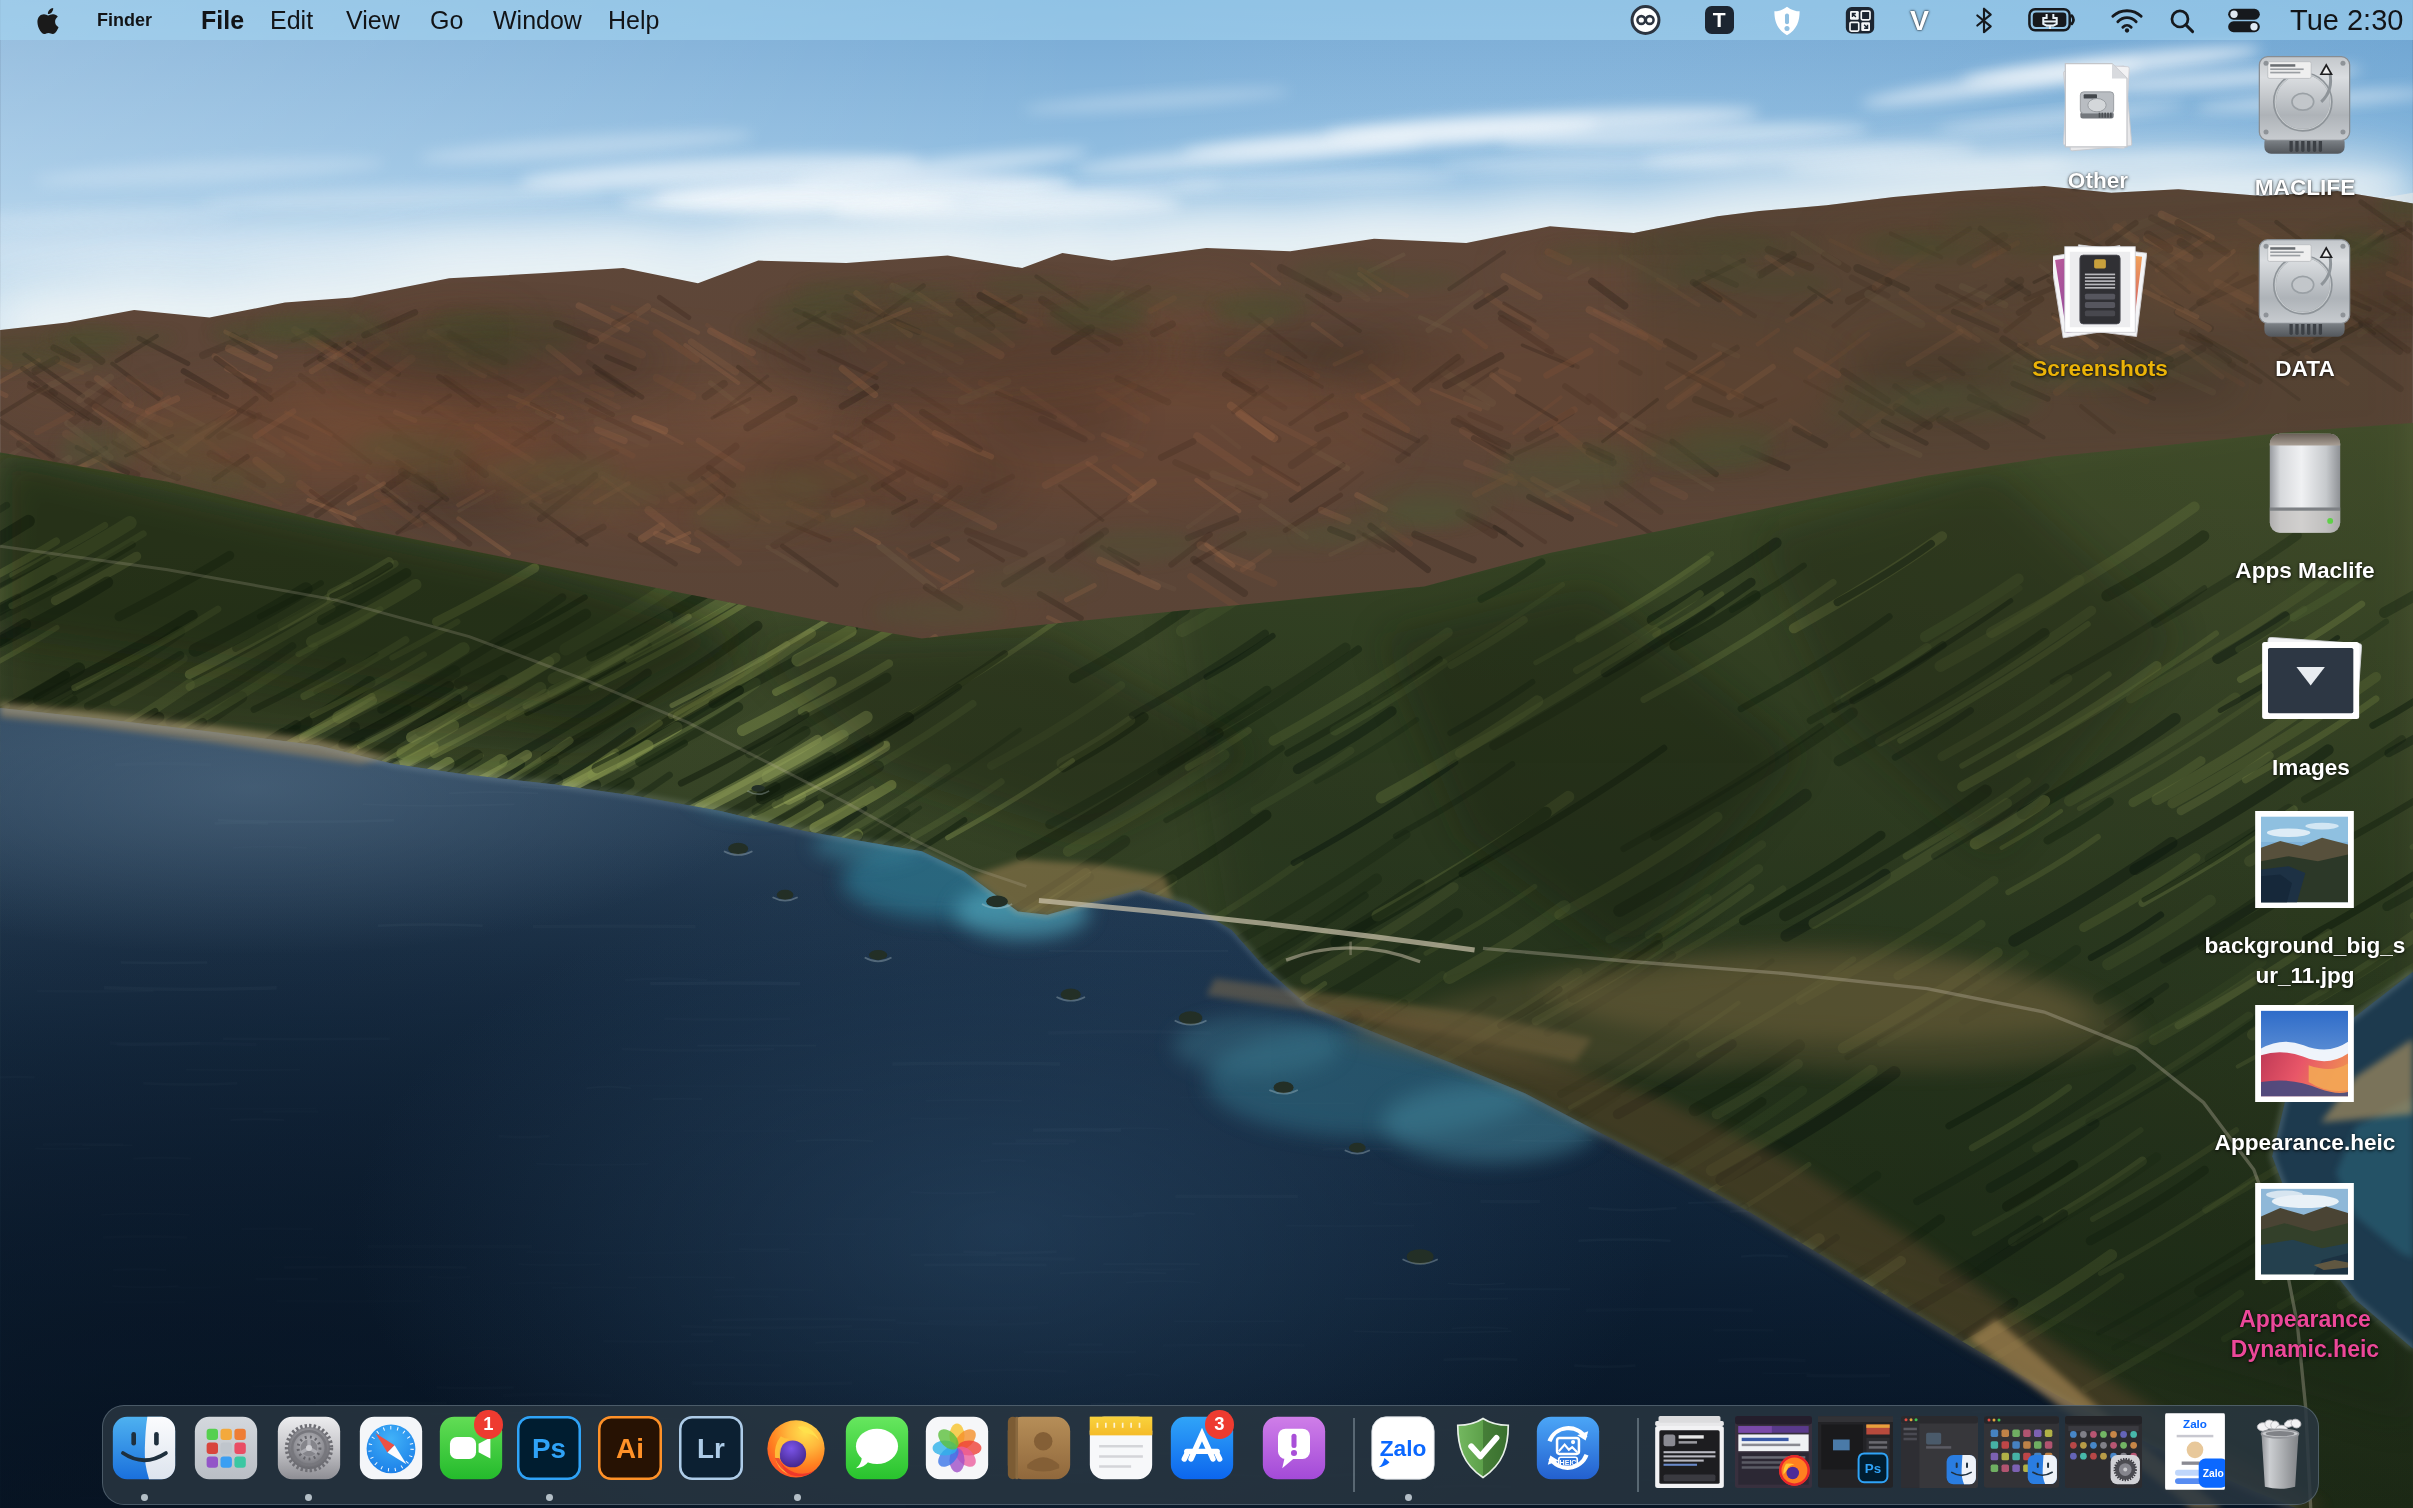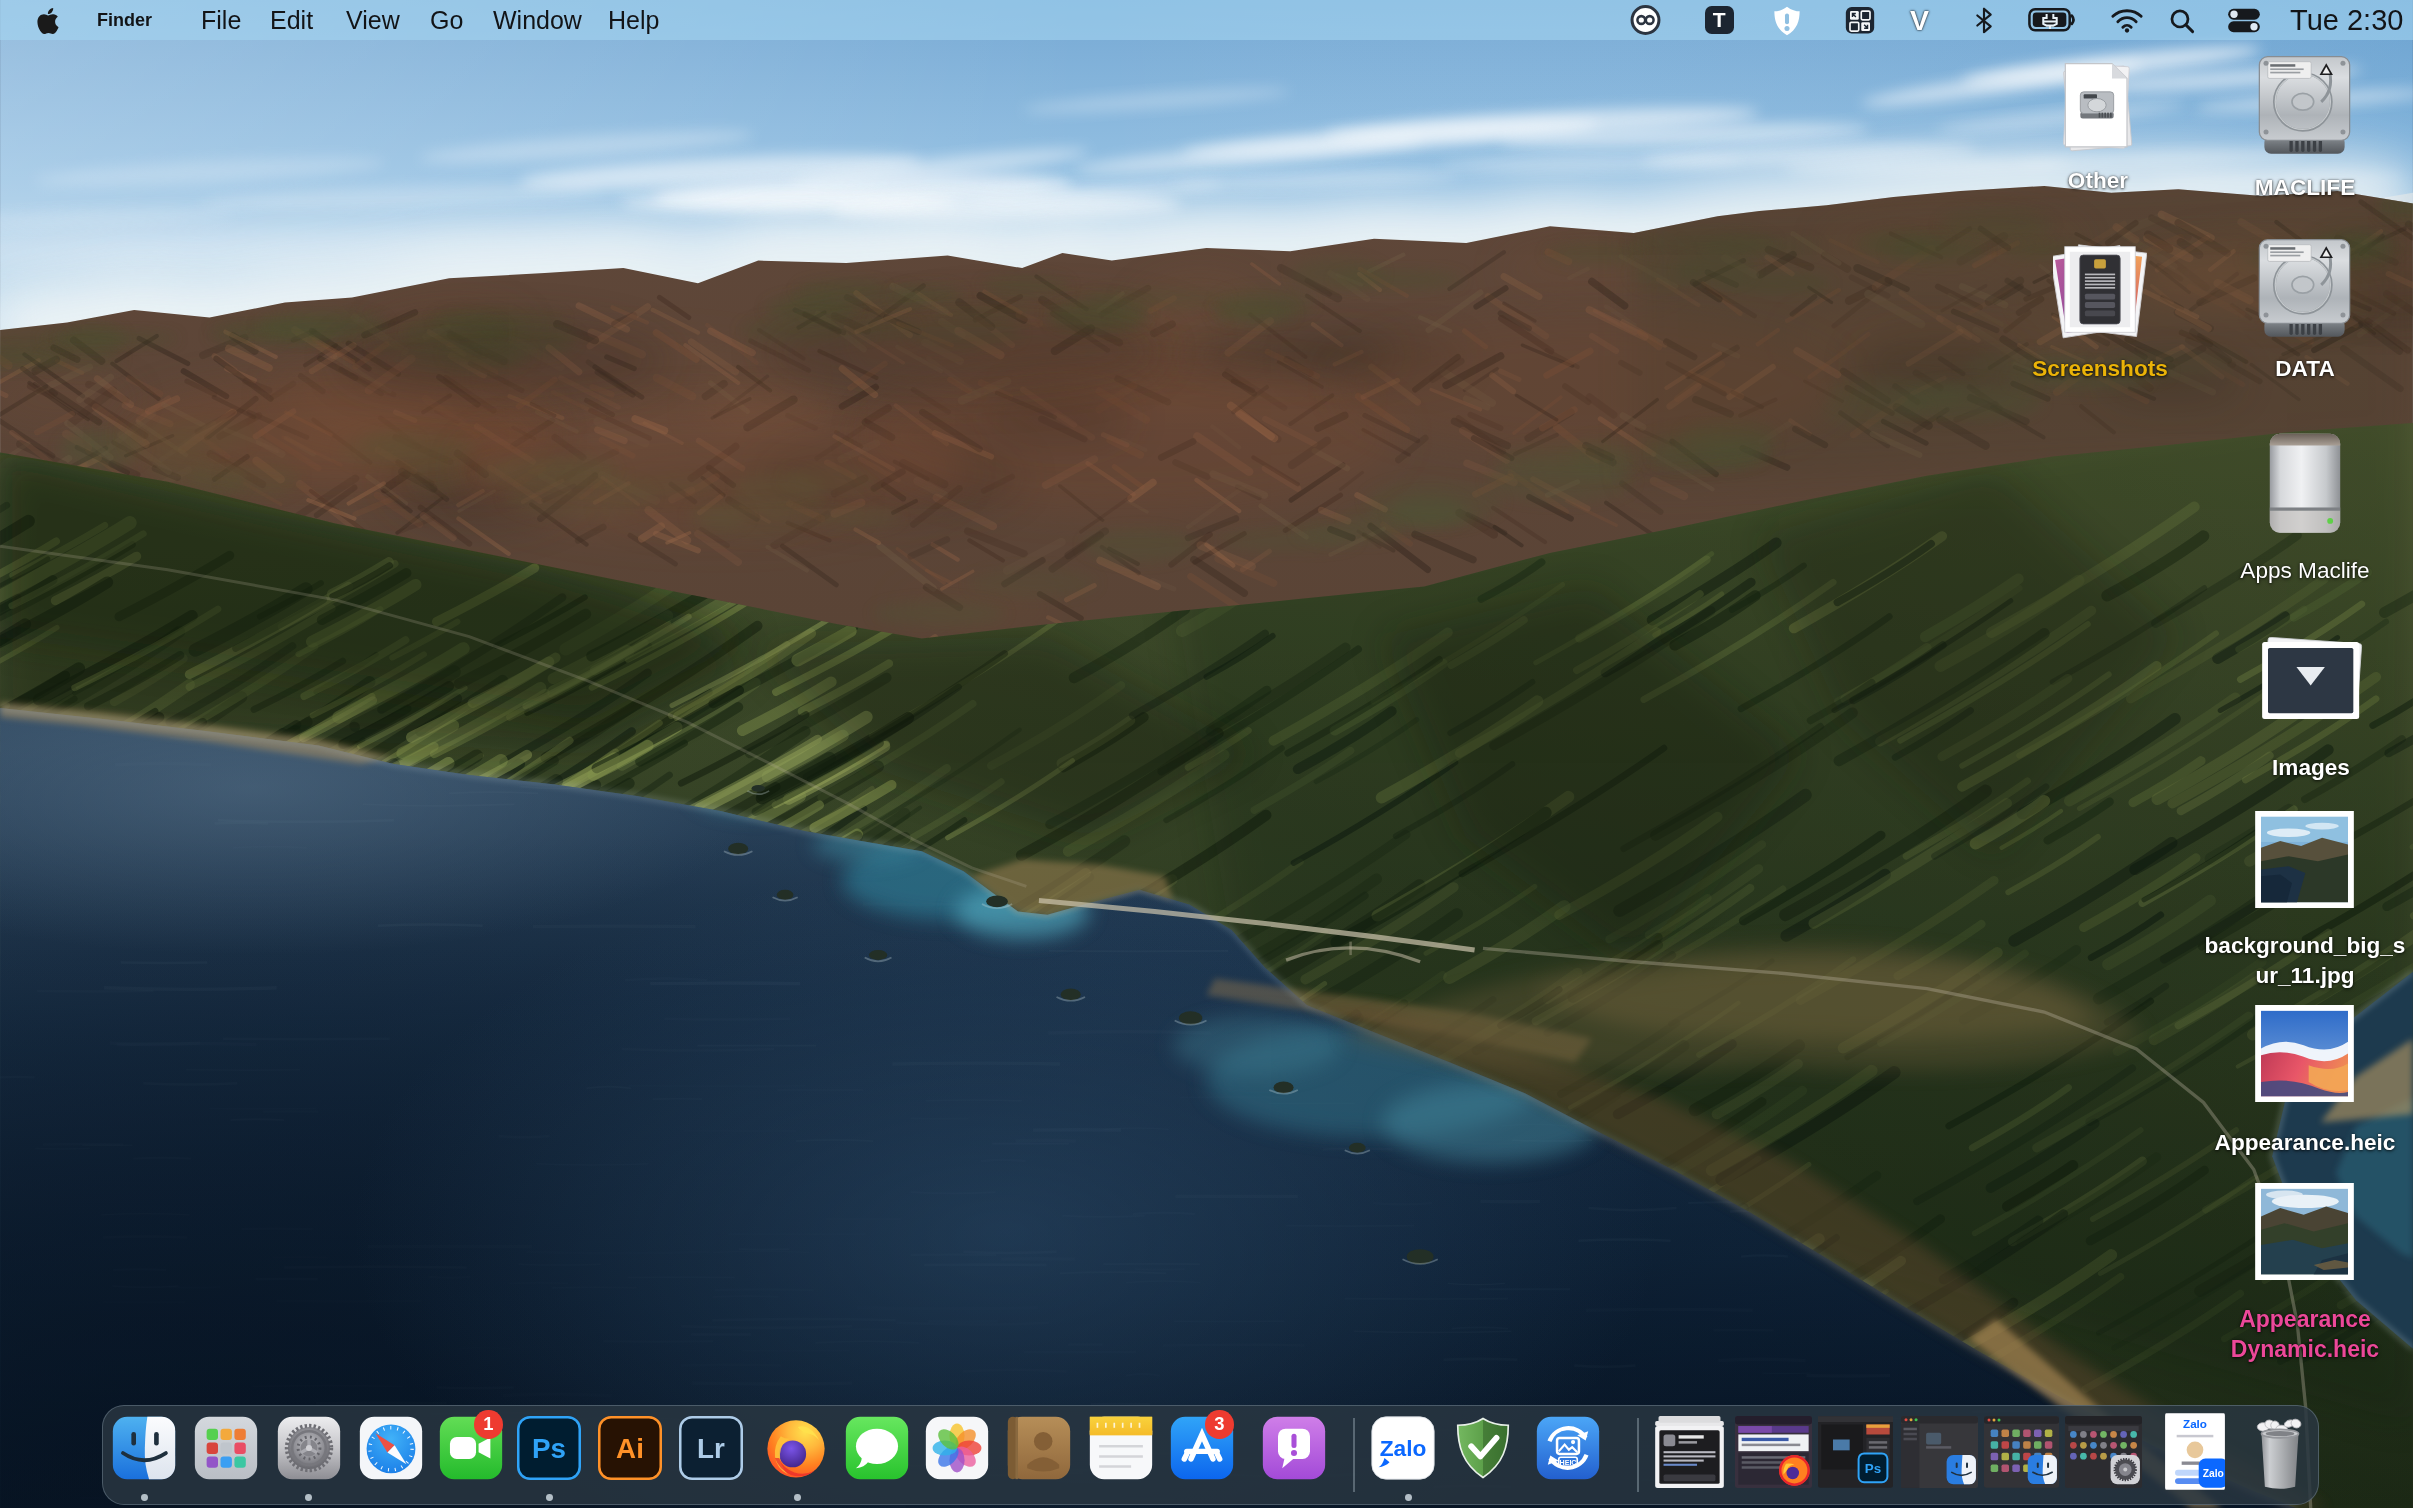--- a/index.html
+++ b/index.html
@@ -1738,21 +1738,21 @@
 <path d="M892,944 q13,8 26,0" stroke="#cfe0e4" stroke-width="2" fill="none" opacity="0.3"></path>
 <ellipse cx="1620" cy="1370" rx="10" ry="6" fill="#232f26"></ellipse>
 <path d="M1605,1373 q15,8 30,0" stroke="#cfe0e4" stroke-width="2" fill="none" opacity="0.3"></path>
 </svg>
 </div>
 <div class="abs" style="left:0;top:0;width:2413px;height:40px;background:rgba(165,215,243,0.55)"></div>
 <svg class="abs" style="left:37px;top:7.5px" width="22" height="26" viewBox="0 0 814 1000">
 <path fill="#1a1a1a" d="M788.1 340.9c-5.8 4.5-108.2 62.2-108.2 190.5 0 148.4 130.3 200.9 134.2 202.2-.6 3.2-20.7 71.9-68.7 141.9-42.8 61.6-87.5 123.1-155.5 123.1s-85.5-39.5-164-39.5c-76.5 0-103.7 40.8-165.9 40.8s-105.6-57-155.5-127C46.7 790.7 0 663 0 541.8c0-194.4 126.4-297.5 250.8-297.5 66.1 0 121.2 43.4 162.7 43.4 39.5 0 101.1-46 176.3-46 28.5 0 130.9 2.6 198.3 99.2zm-234-181.5c31.1-36.9 53.1-88.1 53.1-139.3 0-7.1-.6-14.3-1.9-20.1-50.6 1.9-110.8 33.7-147.1 75.8-28.5 32.4-55.1 83.6-55.1 135.5 0 7.8 1.3 15.6 1.9 18.1 3.2.6 8.4 1.3 13.6 1.3 45.4 0 102.5-30.4 135.5-71.3z"></path>
 </svg>
 <div class="abs" style="left:97px;top:0;height:40px;line-height:40px;font-size:18px;font-weight:700;color:#121417">Finder</div>
-<div class="abs" style="left:201px;top:0;height:40px;line-height:40px;font-size:25px;font-weight:400;color:#121417">File</div>
+<div class="abs" style="left:201px;top:0;height:40px;line-height:40px;font-size:25px;font-weight:700;color:#121417">File</div>
 <div class="abs" style="left:270px;top:0;height:40px;line-height:40px;font-size:25px;font-weight:400;color:#121417">Edit</div>
 <div class="abs" style="left:346px;top:0;height:40px;line-height:40px;font-size:25px;font-weight:400;color:#121417">View</div>
 <div class="abs" style="left:430px;top:0;height:40px;line-height:40px;font-size:25px;font-weight:400;color:#121417">Go</div>
 <div class="abs" style="left:493px;top:0;height:40px;line-height:40px;font-size:25px;font-weight:400;color:#121417">Window</div>
 <div class="abs" style="left:608px;top:0;height:40px;line-height:40px;font-size:25px;font-weight:400;color:#121417">Help</div>
 <svg class="abs" style="left:1627px;top:4.2px" width="37" height="32" viewBox="0 0 44 38">
 <circle cx="22" cy="19" r="16" fill="#ffffff" stroke="#2c3440" stroke-width="3.6"></circle>
 <circle cx="17" cy="19" r="4.6" fill="none" stroke="#2c3440" stroke-width="3"></circle>
 <circle cx="27" cy="19" r="4.6" fill="none" stroke="#2c3440" stroke-width="3"></circle>
 </svg>
@@ -1950,21 +1950,21 @@
 <stop offset="0" stop-color="#6a6058"></stop>
           <stop offset="1" stop-color="#a89e94"></stop>
 </linearGradient>
 </defs>
 <rect x="8" y="2" width="84" height="118" rx="12" fill="url(#edb)"></rect>
 <path d="M8,14 a12,12 0 0 1 12,-12 l60,0 a12,12 0 0 1 12,12 l0,2 -84,0 Z" fill="url(#edt)"></path>
 <rect x="8" y="90" width="84" height="4" fill="#7d8084"></rect>
 <path d="M8,94 l84,0 0,14 a12,12 0 0 1 -12,12 l-60,0 a12,12 0 0 1 -12,-12 Z" fill="#bdb9b5" opacity="0.6"></path>
 <circle cx="80" cy="106" r="3.5" fill="#5fd048"></circle>
 </svg></div>
-<div class="abs" style="left:2196px;top:556px;width:218px;text-align:center;font-size:22.6px;font-weight:400;color:#ffffff;line-height:30px;text-shadow:0 0.8px 3.4px rgba(0,0,0,0.75),0 0 1.7px rgba(0,0,0,0.5)">Apps Maclife</div>
+<div class="abs" style="left:2196px;top:556px;width:218px;text-align:center;font-size:22.6px;font-weight:700;color:#ffffff;line-height:30px;text-shadow:0 0.8px 3.4px rgba(0,0,0,0.75),0 0 1.7px rgba(0,0,0,0.5)">Apps Maclife</div>
 <div class="abs" style="left:2257px;top:637px"><svg width="109" height="87" viewBox="0 0 130 104">
 <g transform="rotate(4 65 50)">
         <rect x="10" y="4" width="112" height="88" rx="3" fill="#f2f3f5" stroke="#d0d2d6"></rect>
       </g>
 <rect x="6" y="6" width="116" height="92" rx="3" fill="#ffffff"></rect>
 <rect x="13" y="13" width="102" height="78" rx="2" fill="#2d3744"></rect>
 <path d="M47,36 L81,36 L64,58 Z" fill="#e8ecf0"></path>
 </svg></div>
 <div class="abs" style="left:2202px;top:753px;width:218px;text-align:center;font-size:22.6px;font-weight:700;color:#ffffff;line-height:30px;text-shadow:0 0.8px 3.4px rgba(0,0,0,0.75),0 0 1.7px rgba(0,0,0,0.5)">Images</div>
 <div class="abs" style="left:2255px;top:811px"><svg width="99" height="97" viewBox="0 0 118 116">

